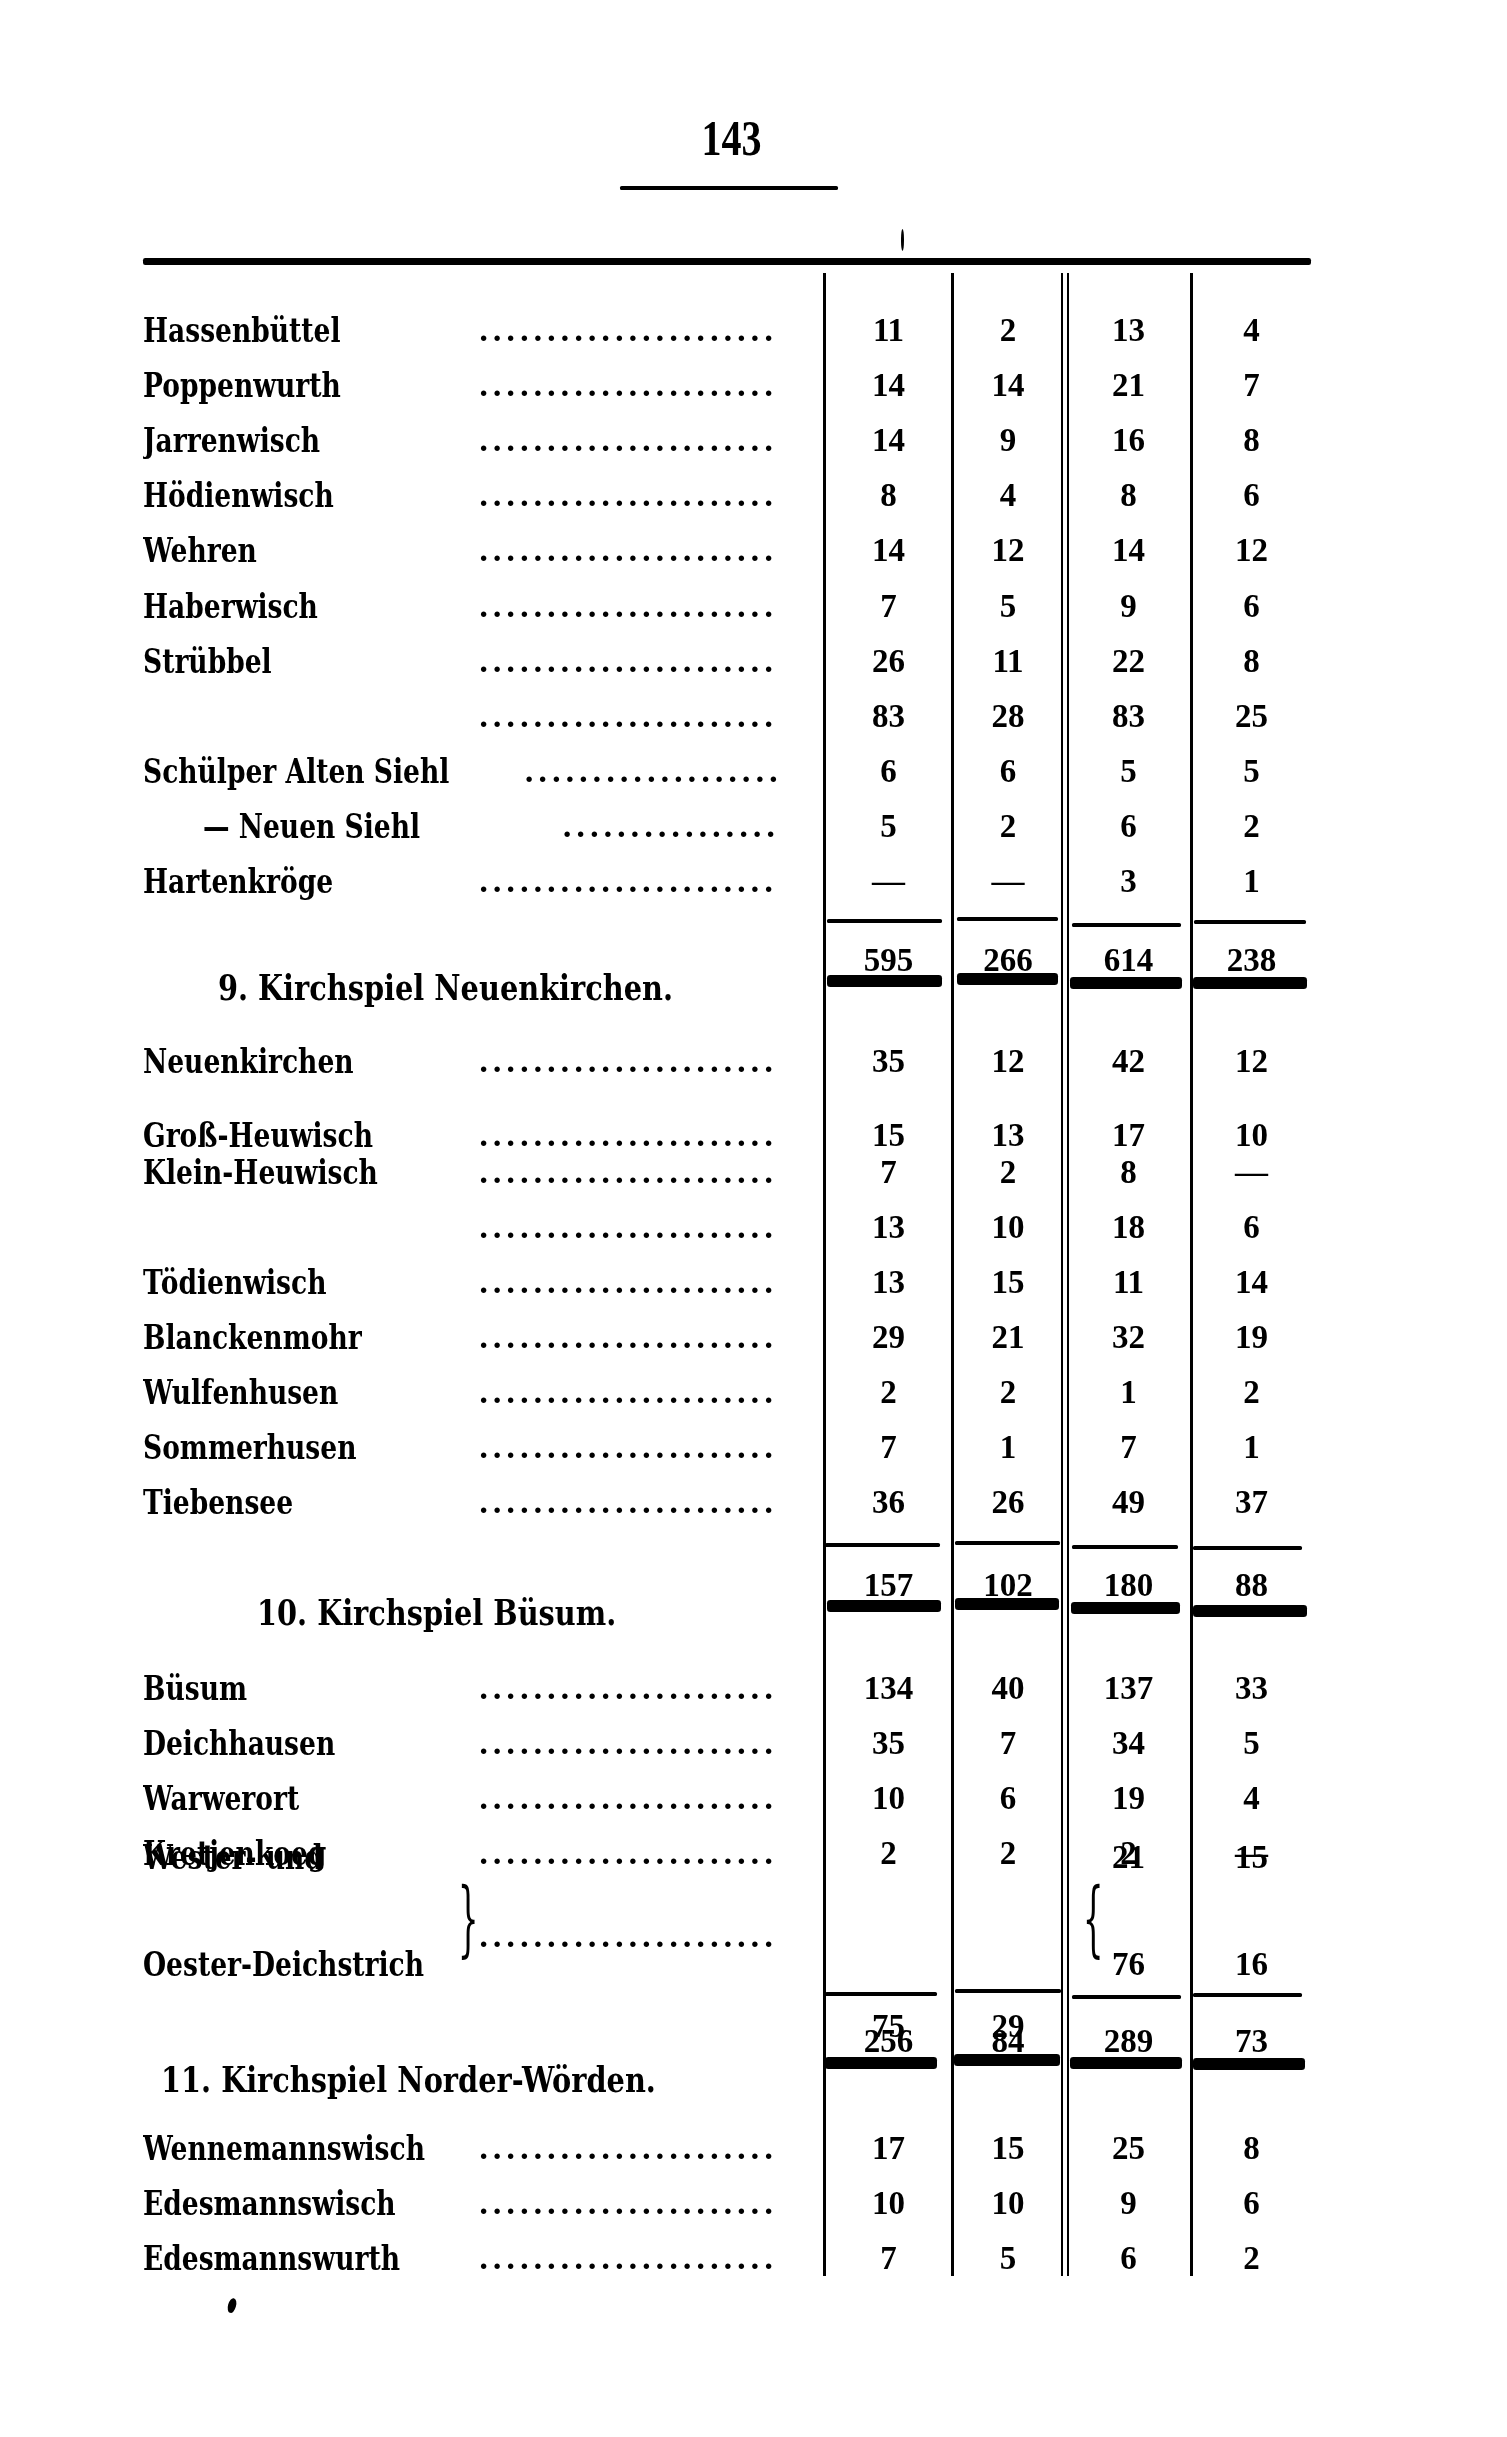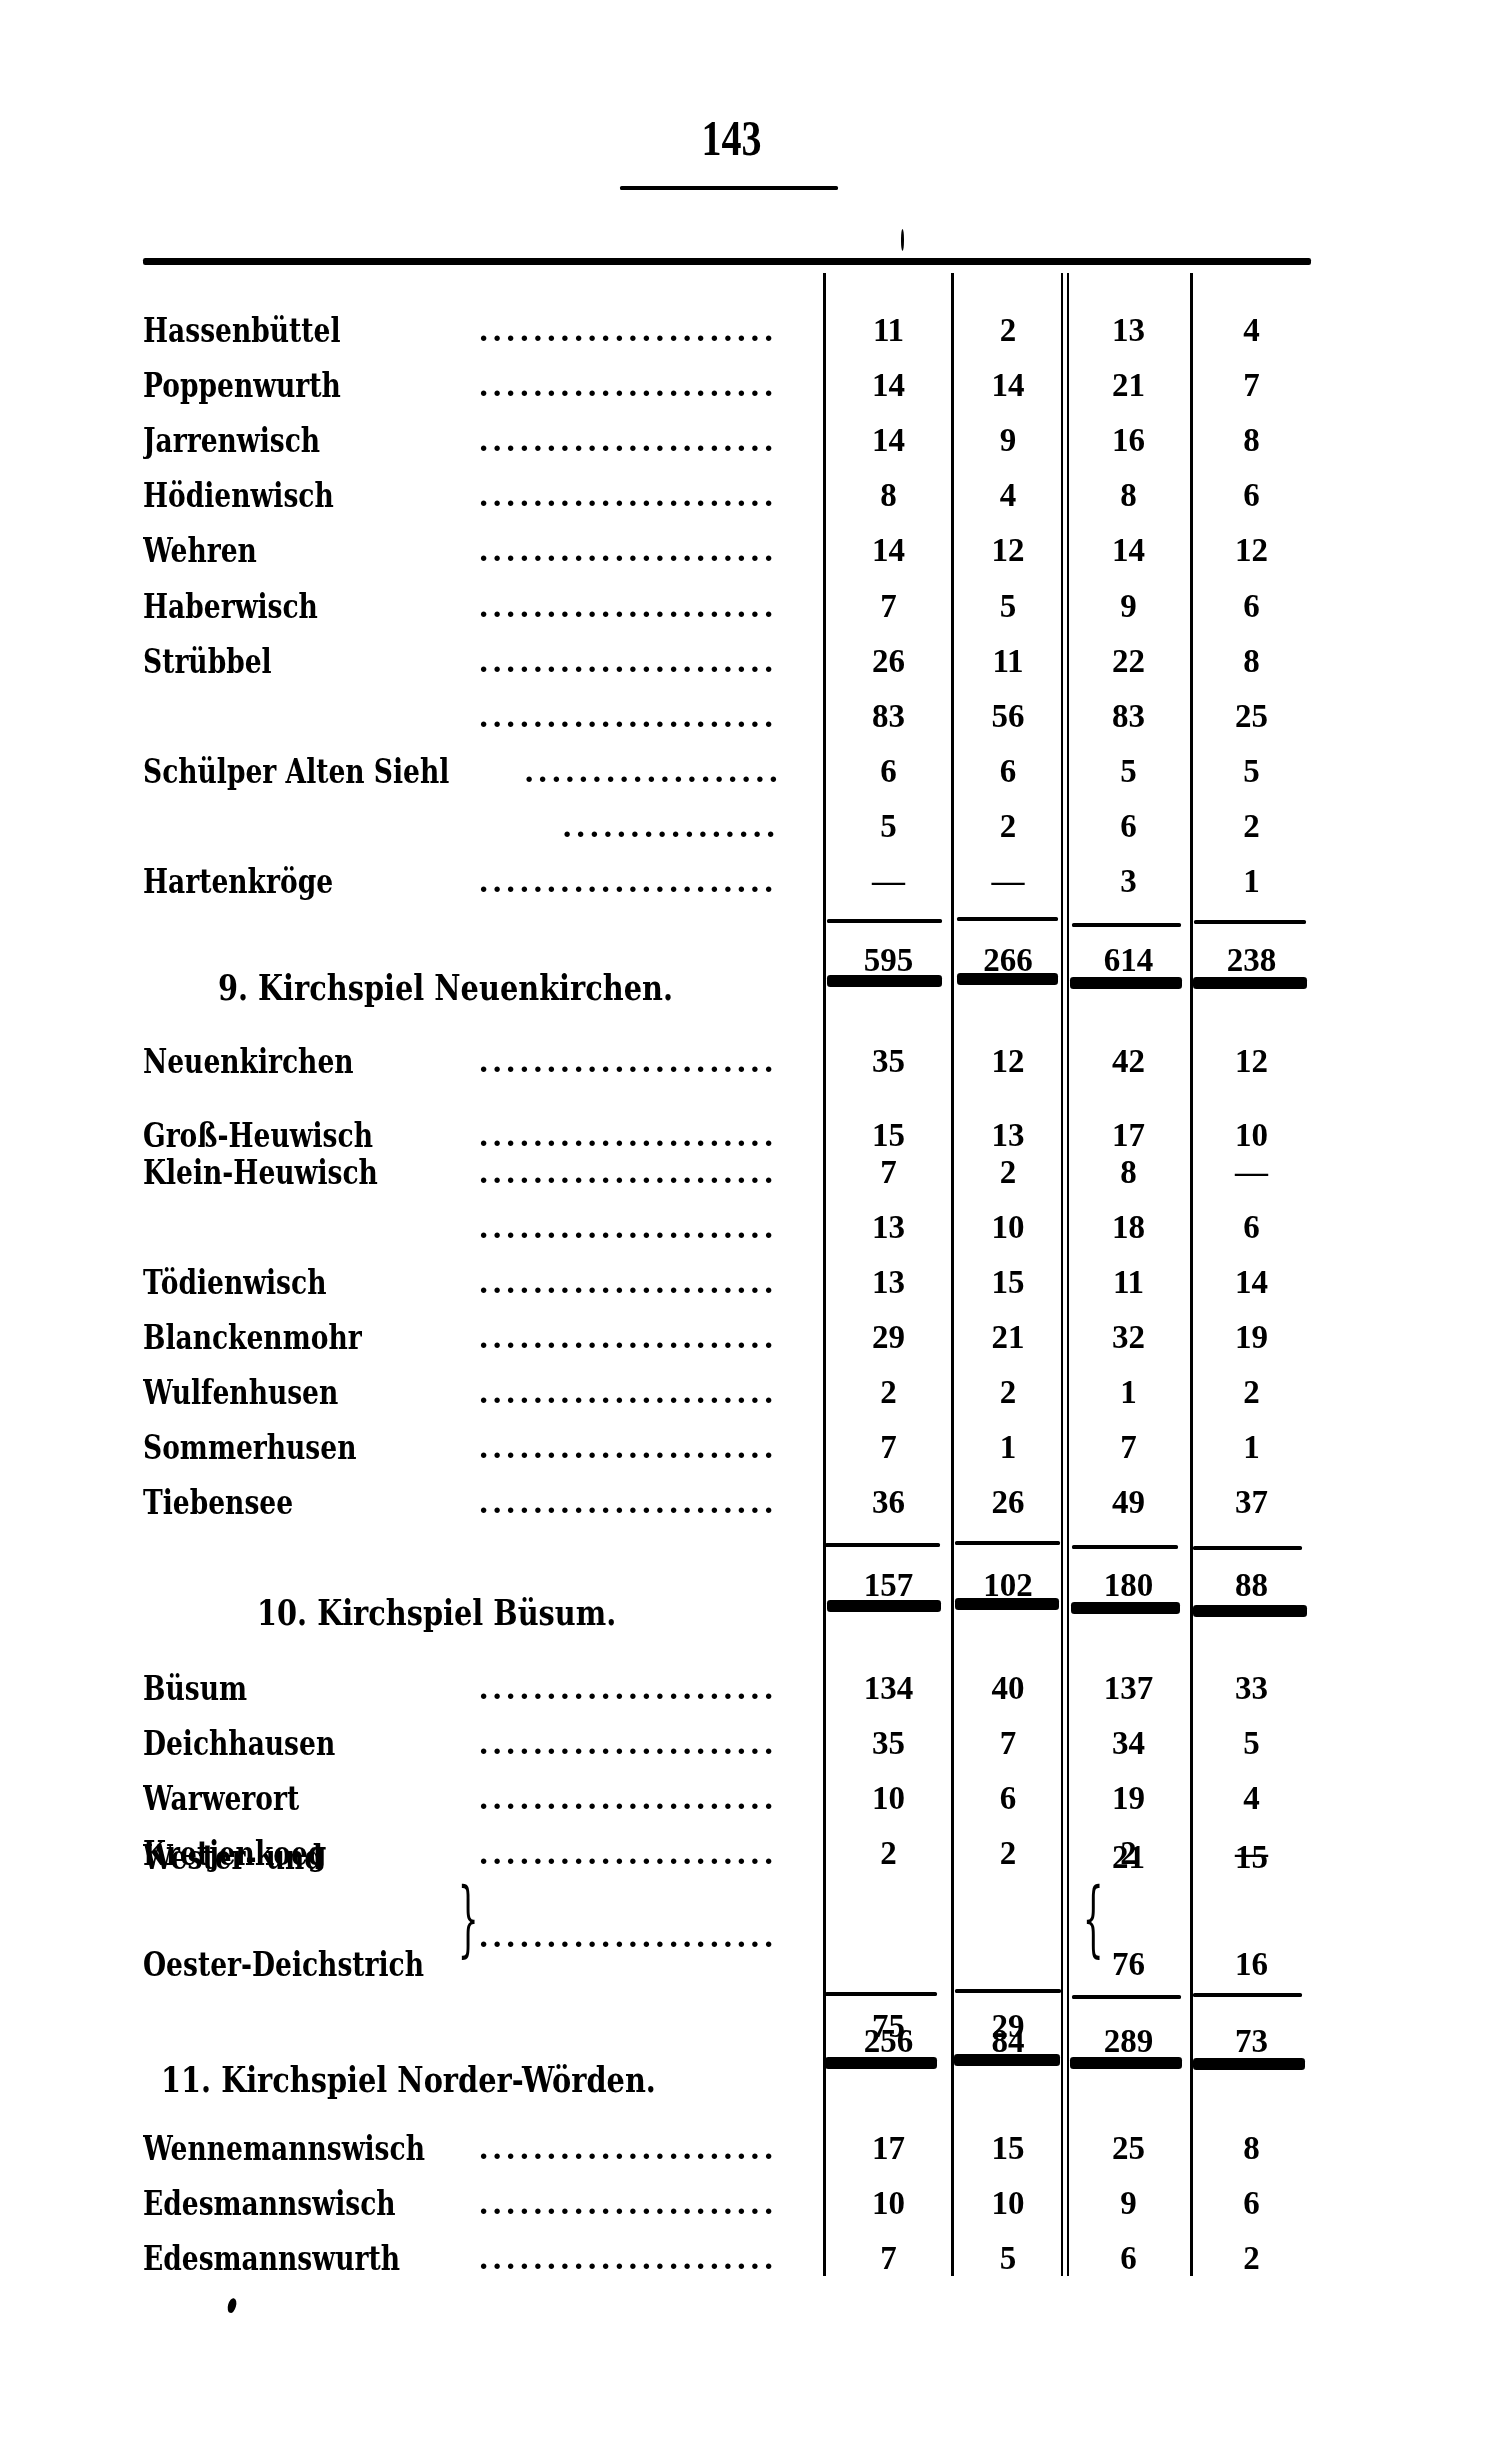--- a/index.html
+++ b/index.html
@@ -99,33 +99,34 @@
     <div class="name"><span class="lbl">Strübbel</span></div>
     <div class="dots" style="left:306px">......................</div>
     <div class="num c1">26</div>
     <div class="num c2">11</div>
     <div class="num c3">22</div>
     <div class="num c4">8</div>
   </div>
   <div class="row" style="top:689px">
     <div class="dots" style="left:289px">......................</div>
     <div class="num c1">83</div>
-    <div class="num c2">56</div>
+    <div class="num c2">28</div>
     <div class="num c3">83</div>
     <div class="num c4">25</div>
   </div>
   <div class="row" style="top:744px">
     <div class="name"><span class="lbl">Schülper Alten Siehl</span></div>
     <div class="dots" style="left:524px">......................</div>
     <div class="num c1">6</div>
     <div class="num c2">6</div>
     <div class="num c3">5</div>
     <div class="num c4">5</div>
   </div>
   <div class="row" style="top:799px">
+    <div class="name" style="padding-left:60px"><span class="lbl">— Neuen Siehl</span></div>
     <div class="dots" style="left:562px">......................</div>
     <div class="num c1">5</div>
     <div class="num c2">2</div>
     <div class="num c3">6</div>
     <div class="num c4">2</div>
   </div>
   <div class="row" style="top:854px">
     <div class="name"><span class="lbl">Hartenkröge</span></div>
     <div class="dots" style="left:349px">......................</div>
     <div class="num c1">—</div>

